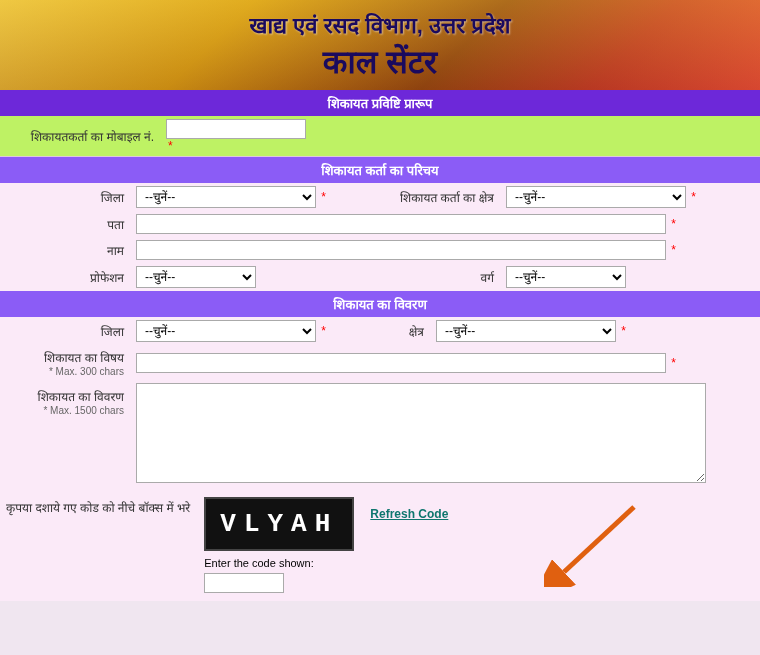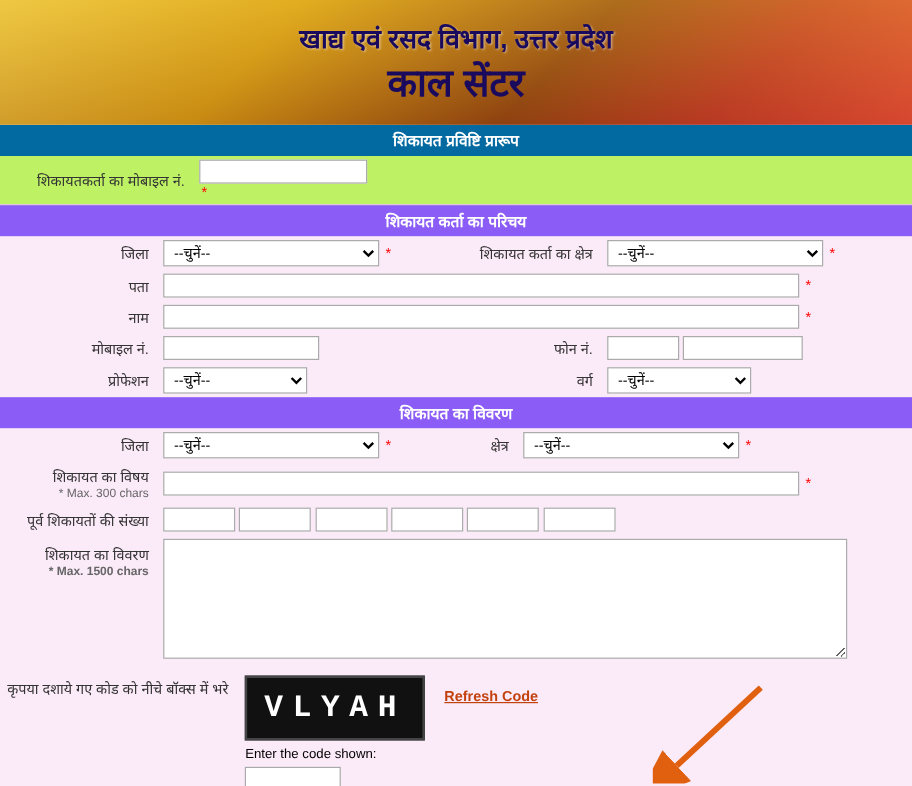--- a/index.html
+++ b/index.html
@@ -1,21 +1,21 @@
 <!DOCTYPE html>
 <html><head>
   <meta charset="utf-8">
   <style>
     * { box-sizing: border-box; margin: 0; padding: 0; }
     body { font-family: Arial, sans-serif; font-size: 12px; background: #f0e6f0; width: 760px; }
 
     .header-banner {
       background: linear-gradient(135deg, #e8c84a 0%, #d4a017 30%, #8b4513 60%, #c0392b 80%, #e74c3c 100%);
       position: relative;
-      height: 104px;
+      height: 90px;
       overflow: hidden;
       display: flex;
       align-items: center;
       justify-content: center;
     }
     .header-banner::before {
       content: '';
       position: absolute;
       inset: 0;
       background: linear-gradient(to bottom, rgba(255,200,50,0.3), rgba(150,50,0,0.2));
@@ -33,21 +33,21 @@
       text-shadow: 1px 1px 2px rgba(255,255,255,0.5);
     }
     .header-title .line2 {
       font-size: 32px;
       font-weight: bold;
       color: #1a0a5e;
       font-family: Liberation Sans, sans-serif;
     }
 
     .section-title-bar {
-      background: #0369a1;
+      background: #6d28d9;
       color: white;
       text-align: center;
       padding: 4px 8px;
       font-weight: bold;
       font-size: 13px;
     }
 
     .required-star {
       color: red;
       margin-left: 2px;
@@ -69,21 +69,21 @@
 
     textarea {
       border: 1px solid #aaa;
       padding: 4px;
       font-size: 12px;
       background: white;
       resize: vertical;
     }
 
     .refresh-link {
-      color: #c2410c;
+      color: #0f766e;
       text-decoration: underline;
       cursor: pointer;
       font-size: 12px;
       font-weight: bold;
     }
 
     .form-table {
       width: 100%;
       border-collapse: collapse;
     }
@@ -170,31 +170,20 @@
   </tr>
 
   <tr>
     <td class="label-cell">नाम</td>
     <td colspan="3">
       <input type="text" style="width: 530px;">
       <span class="required-star">*</span>
     </td>
   </tr>
 
-  <tr>
-    <td class="label-cell">मोबाइल नं.</td>
-    <td>
-      <input type="text" style="width: 130px;">
-    </td>
-    <td class="label-cell">फोन नं.</td>
-    <td>
-      <input type="text" style="width: 60px;">
-      <input type="text" style="width: 100px;">
-    </td>
-  </tr>
 
 
   <tr>
     <td class="label-cell">प्रोफेशन</td>
     <td>
       <select style="width:120px;">
         <option>--चुनें--</option>
       </select>
     </td>
     <td class="label-cell">वर्ग</td>
@@ -235,36 +224,25 @@
     <td class="label-cell" style="vertical-align:top; padding-top:4px;">
       <div>शिकायत का विषय</div>
       <div style="font-size:10px; color:#666;">* Max. 300 chars</div>
     </td>
     <td colspan="3">
       <input type="text" style="width: 530px;">
       <span class="required-star">*</span>
     </td>
   </tr>
 
-  <tr>
-    <td class="label-cell">पूर्व शिकायतों की संख्या</td>
-    <td colspan="3">
-      <input type="text" style="width: 60px;">
-      <input type="text" style="width: 60px;">
-      <input type="text" style="width: 60px;">
-      <input type="text" style="width: 60px;">
-      <input type="text" style="width: 60px;">
-      <input type="text" style="width: 60px;">
-    </td>
-  </tr>
 
   <tr>
     <td class="label-cell" style="vertical-align:top; padding-top:8px;">
       <div>शिकायत का विवरण</div>
-      <div style="font-size:10px; color:#666;font-weight:bold;">* Max. 1500 chars</div>
+      <div style="font-size:10px; color:#666;">* Max. 1500 chars</div>
     </td>
     <td colspan="3">
       <textarea style="width: 570px; height: 100px;"></textarea>
     </td>
   </tr>
 </tbody>
   </table>
 
 <table class="form-table" style="background:#fbeaf8; position:relative;">
   <tbody>

